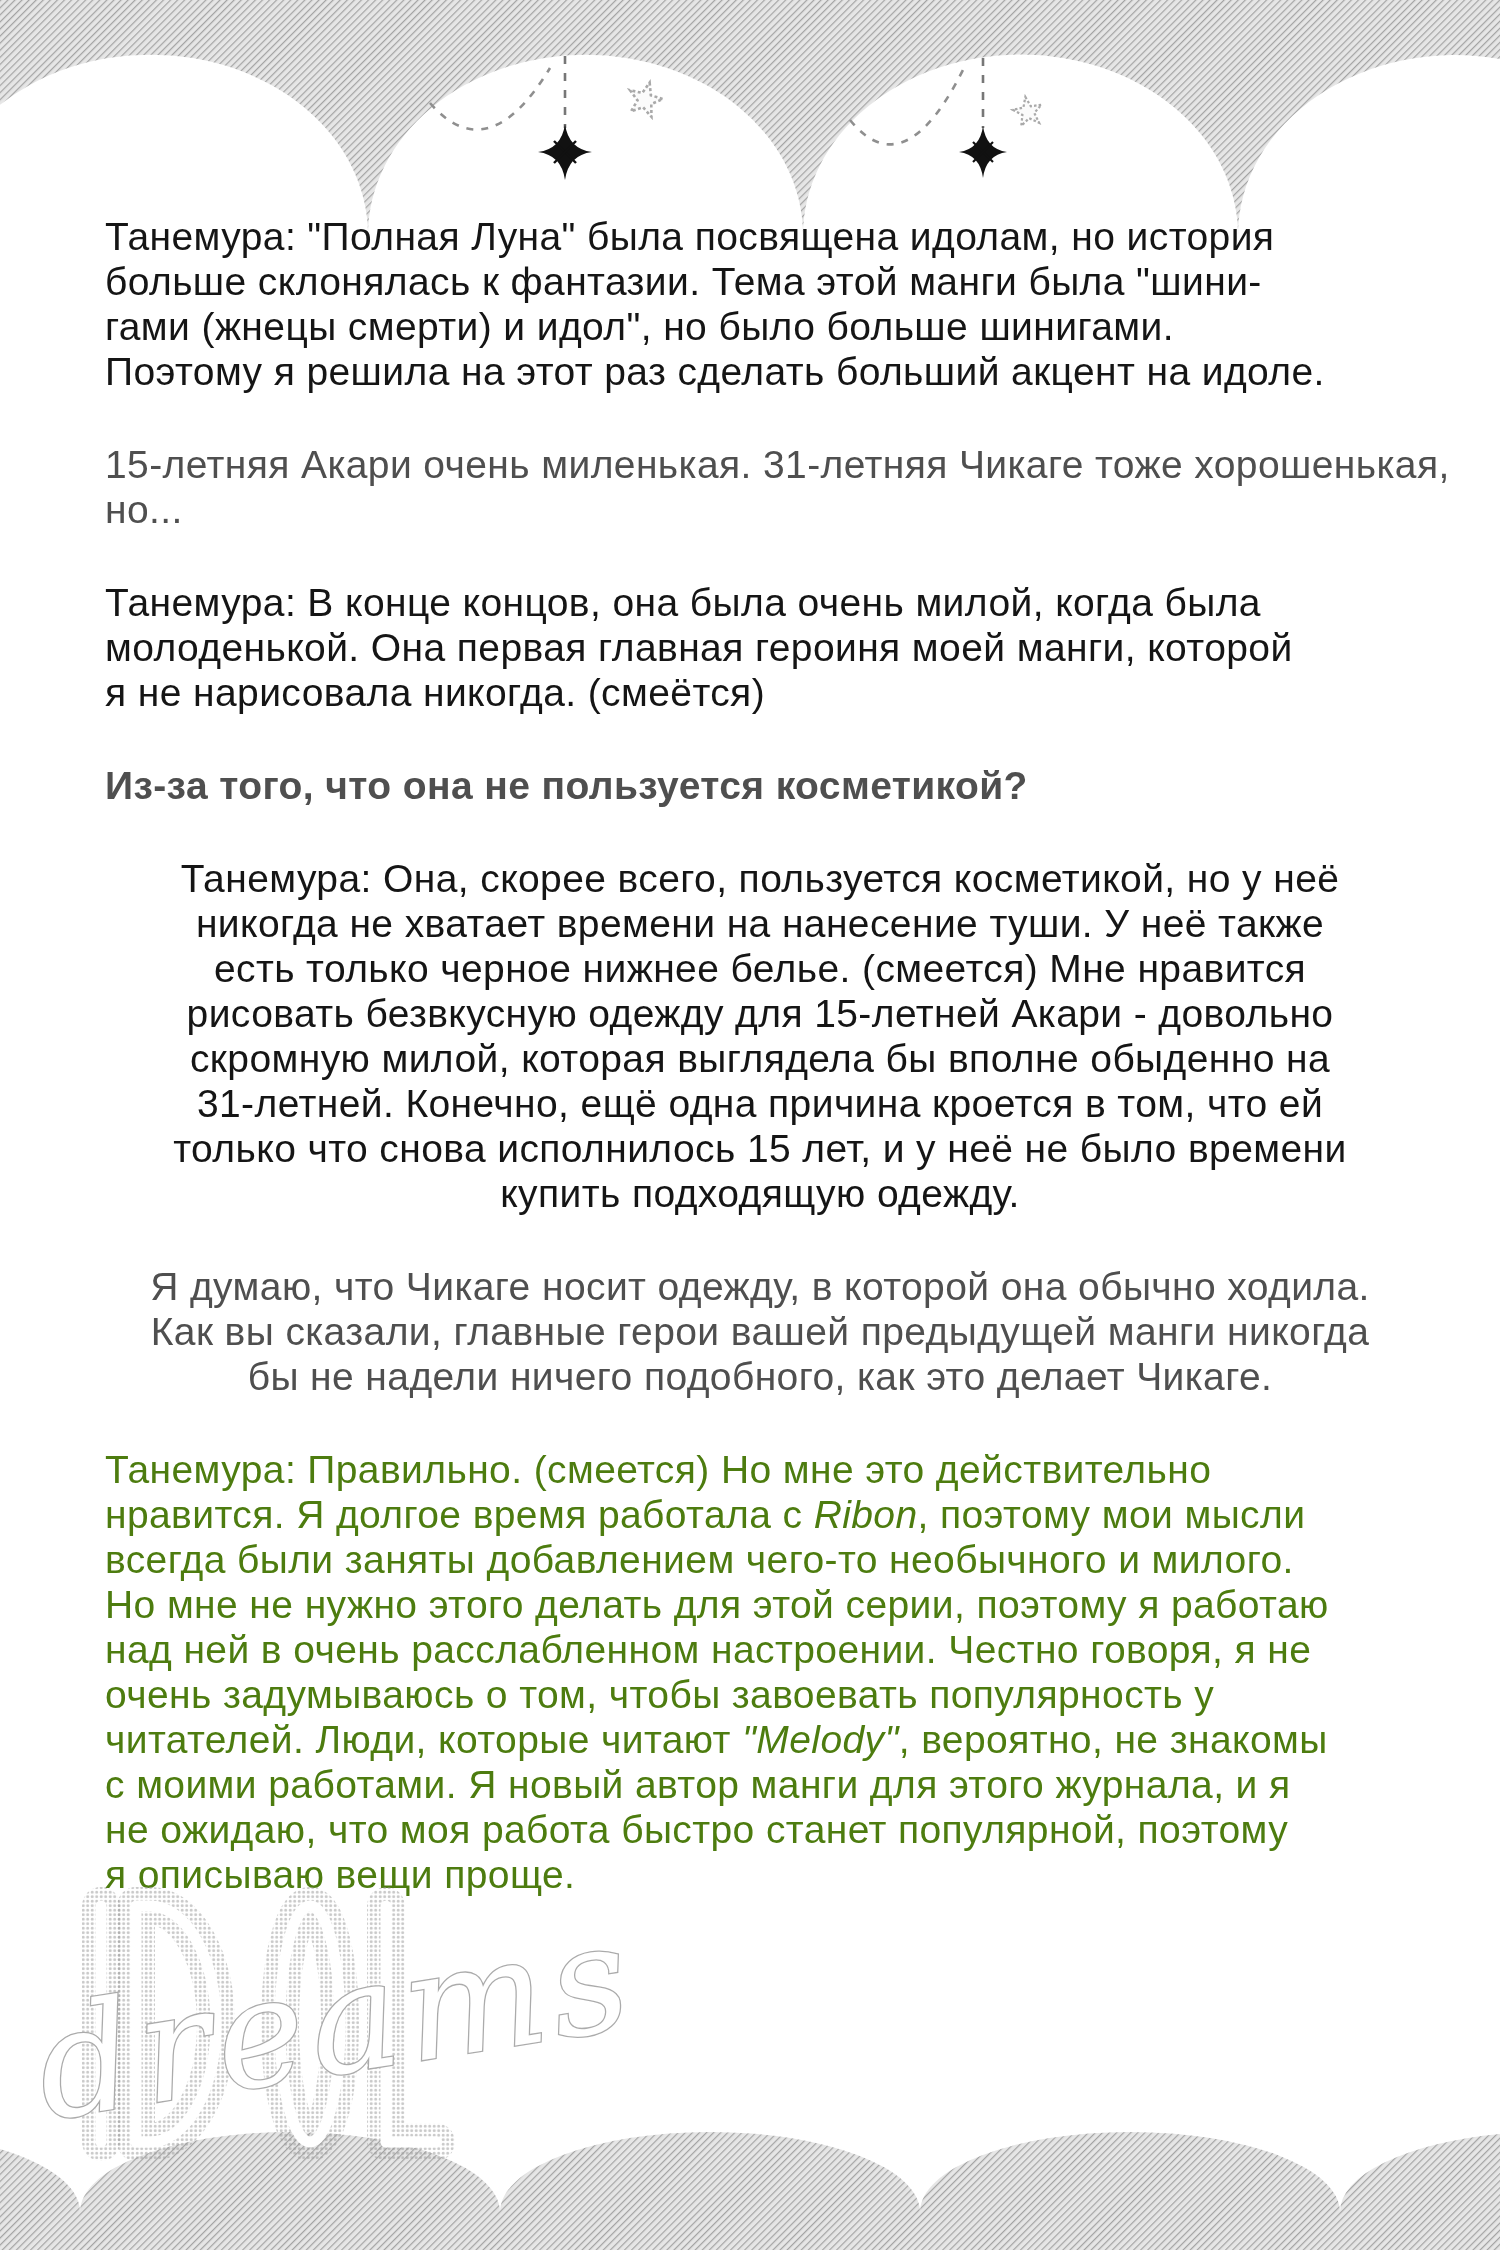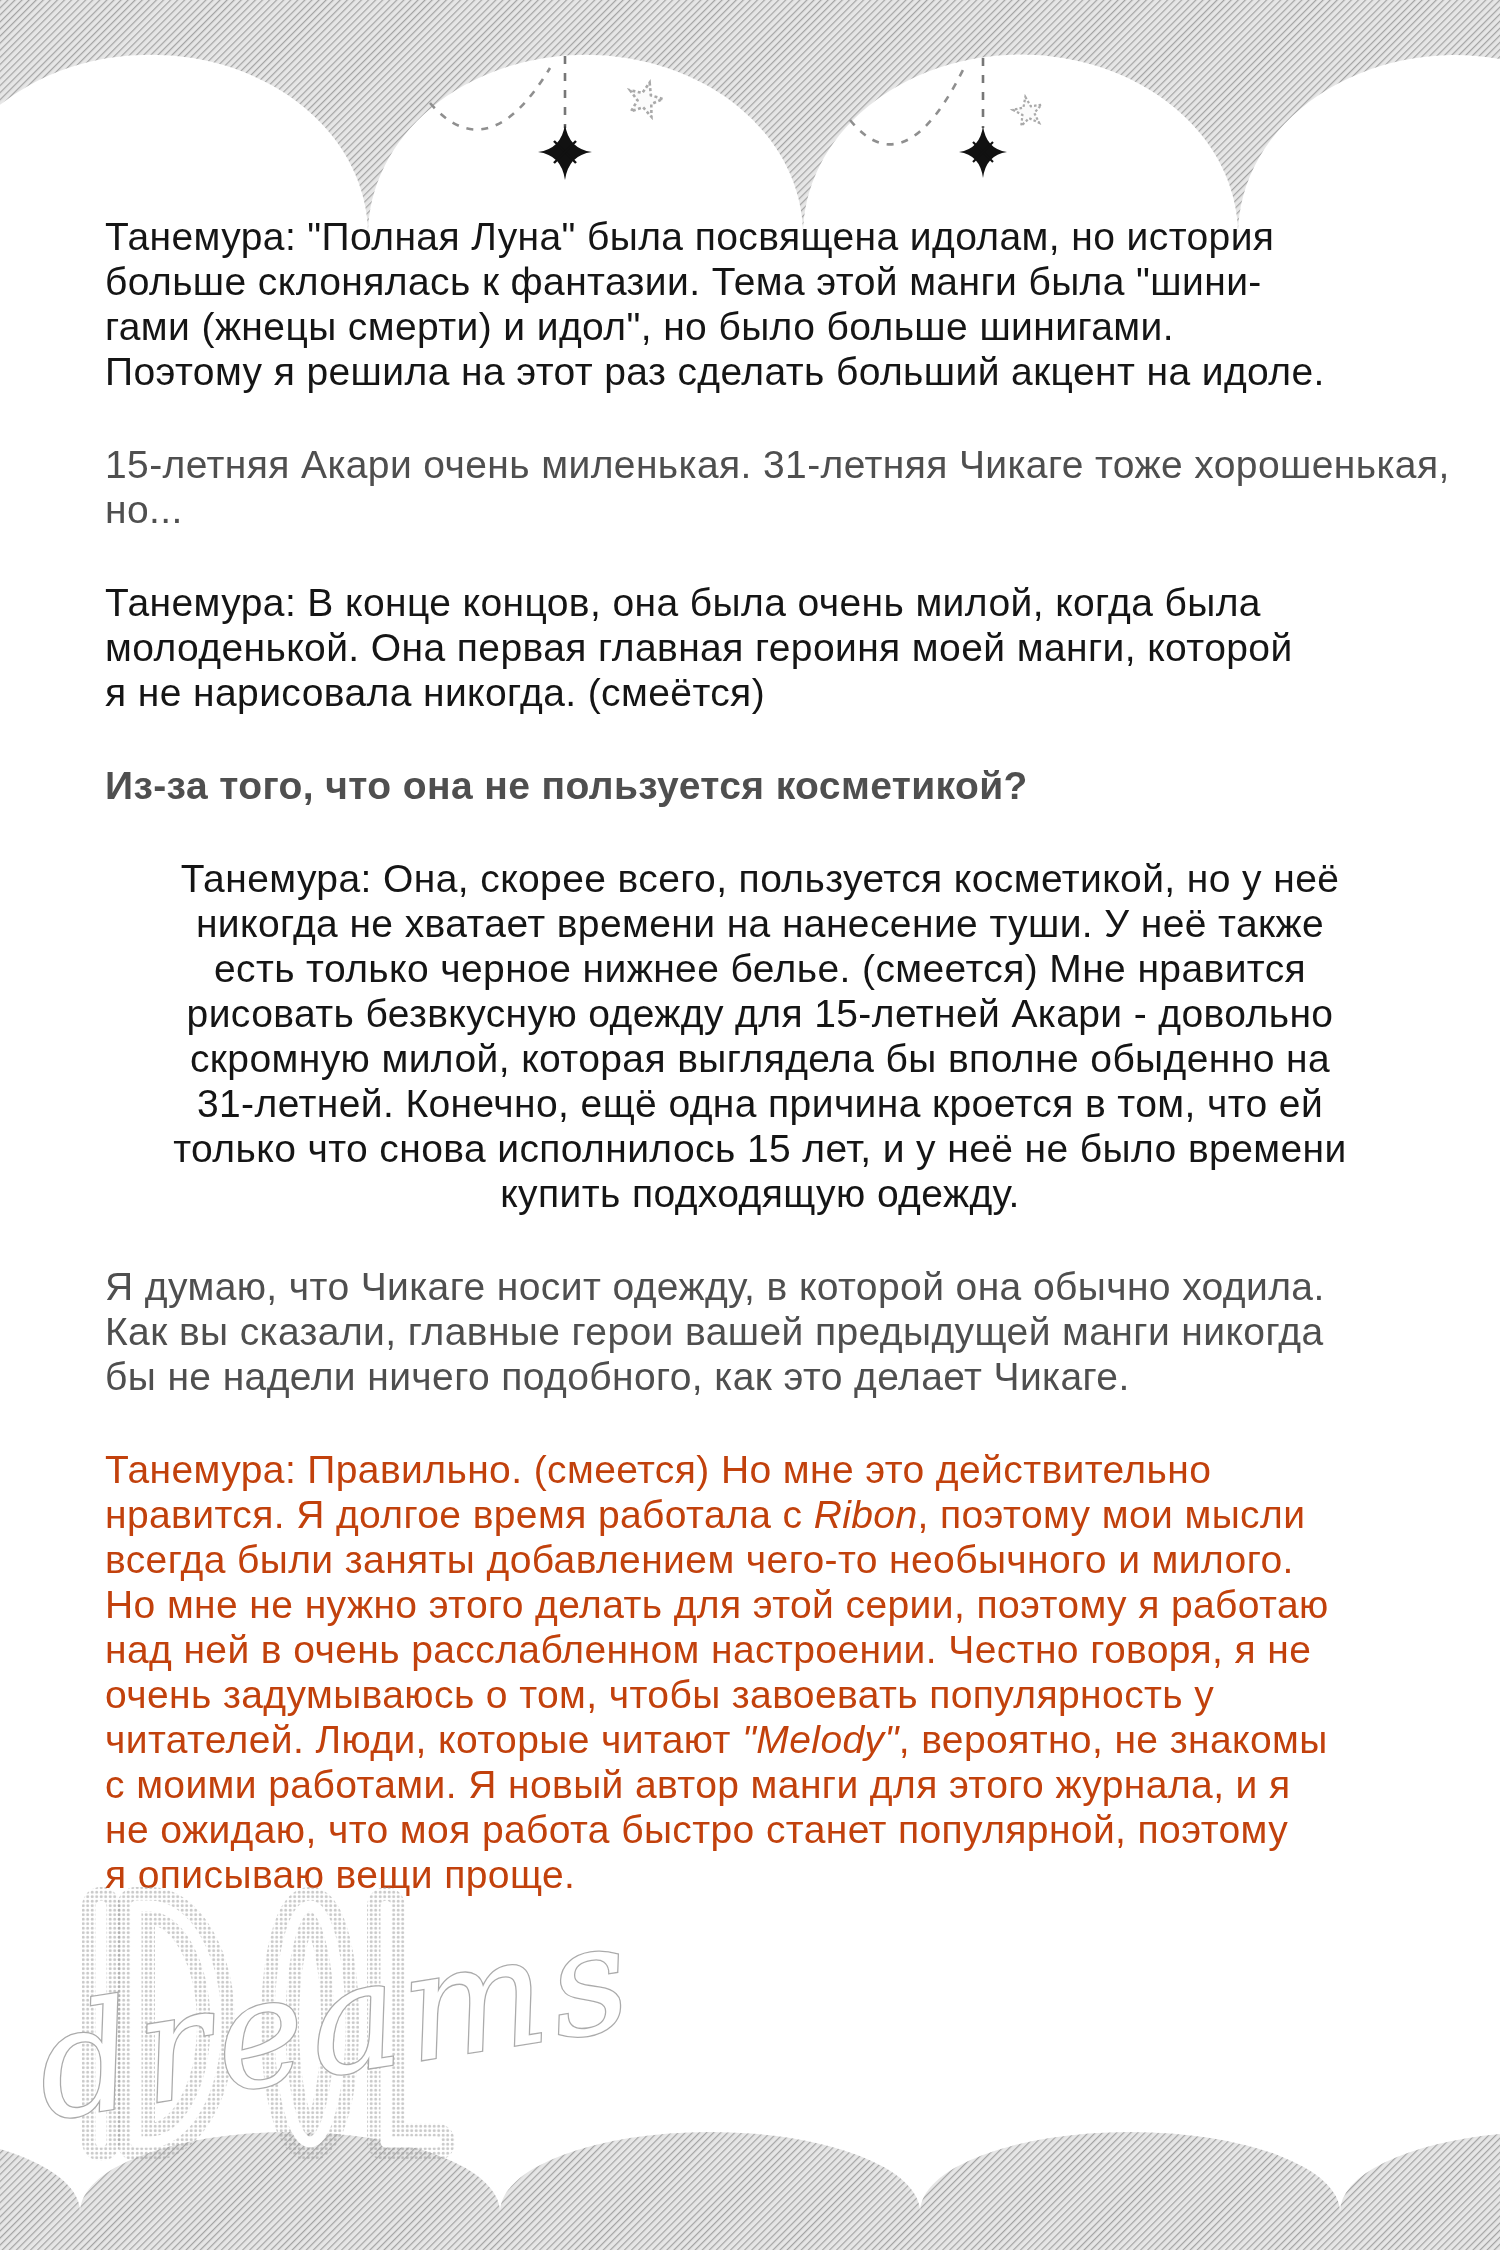--- a/index.html
+++ b/index.html
@@ -89,26 +89,26 @@
       <div class="paragraph tanemura" style="color: rgb(21, 21, 21); text-align: center;">
         <div class="line"><span>Танемура: Она, скорее всего, пользуется косметикой, но у неё</span></div>
         <div class="line"><span>никогда не хватает времени на нанесение туши. У неё также</span></div>
         <div class="line"><span>есть только черное нижнее белье. (смеется) Мне нравится</span></div>
         <div class="line"><span>рисовать безвкусную одежду для 15-летней Акари - довольно</span></div>
         <div class="line"><span>скромную милой, которая выглядела бы вполне обыденно на</span></div>
         <div class="line"><span>31-летней. Конечно, ещё одна причина кроется в том, что ей</span></div>
         <div class="line"><span>только что снова исполнилось 15 лет, и у неё не было времени</span></div>
         <div class="line"><span>купить подходящую одежду.</span></div>
       </div>
-      <div class="paragraph interviewer" style="color: rgb(79, 79, 79);">
+      <div class="paragraph interviewer" style="color: rgb(79, 79, 79); text-align: center;">
         <div class="line"><span>Я думаю, что Чикаге носит одежду, в которой она обычно ходила.</span></div>
         <div class="line"><span>Как вы сказали, главные герои вашей предыдущей манги никогда</span></div>
         <div class="line"><span>бы не надели ничего подобного, как это делает Чикаге.</span></div>
       </div>
-      <div class="paragraph tanemura" style="color: #c2410c;">
+      <div class="paragraph tanemura" style="color: #4d7c0f;">
         <div class="line"><span>Танемура: Правильно. (смеется) Но мне это действительно</span></div>
         <div class="line"><span>нравится. Я долгое время работала с </span><em>Ribon</em><span>, поэтому мои мысли</span></div>
         <div class="line"><span>всегда были заняты добавлением чего-то необычного и милого.</span></div>
         <div class="line"><span>Но мне не нужно этого делать для этой серии, поэтому я работаю</span></div>
         <div class="line"><span>над ней в очень расслабленном настроении. Честно говоря, я не</span></div>
         <div class="line"><span>очень задумываюсь о том, чтобы завоевать популярность у</span></div>
         <div class="line"><span>читателей. Люди, которые читают </span><em>"Melody"</em><span>, вероятно, не знакомы</span></div>
         <div class="line"><span>с моими работами. Я новый автор манги для этого журнала, и я</span></div>
         <div class="line"><span>не ожидаю, что моя работа быстро станет популярной, поэтому</span></div>
         <div class="line"><span>я описываю вещи проще.</span></div>

